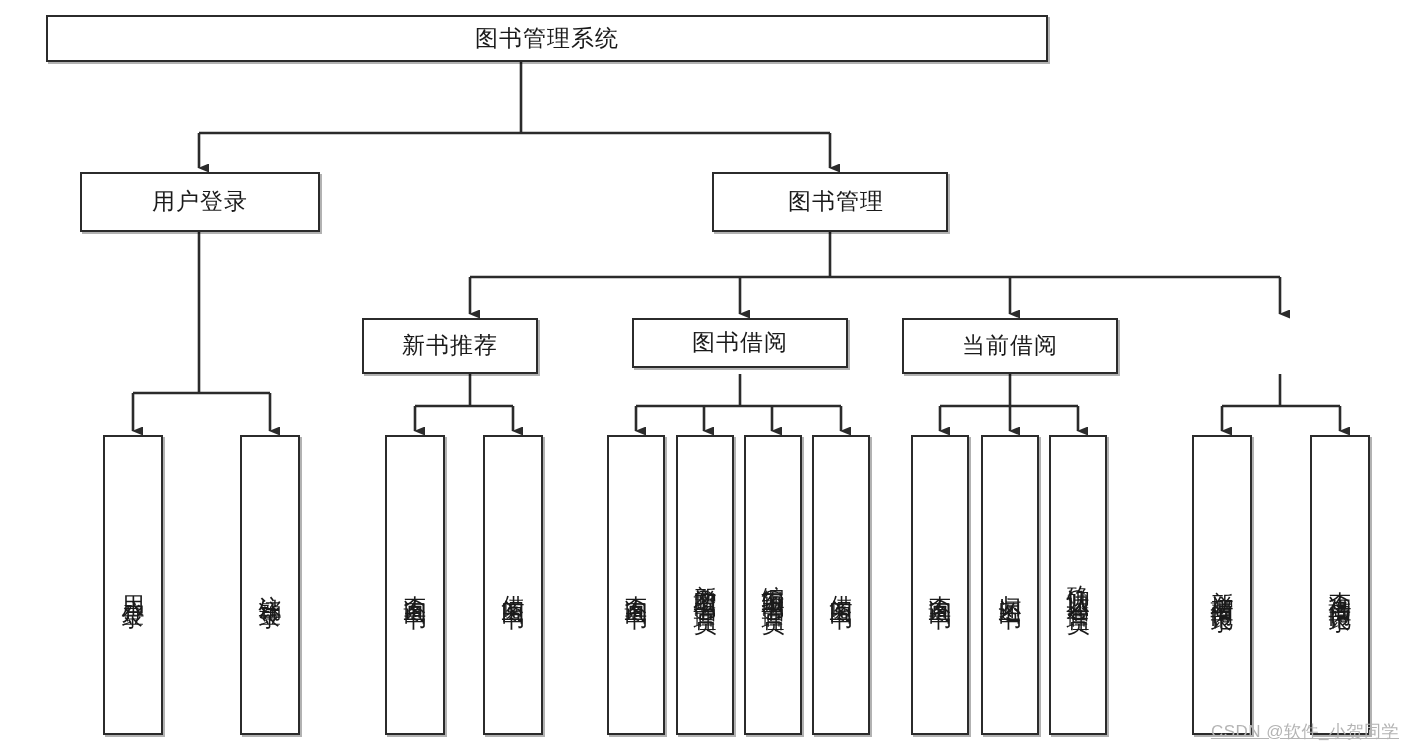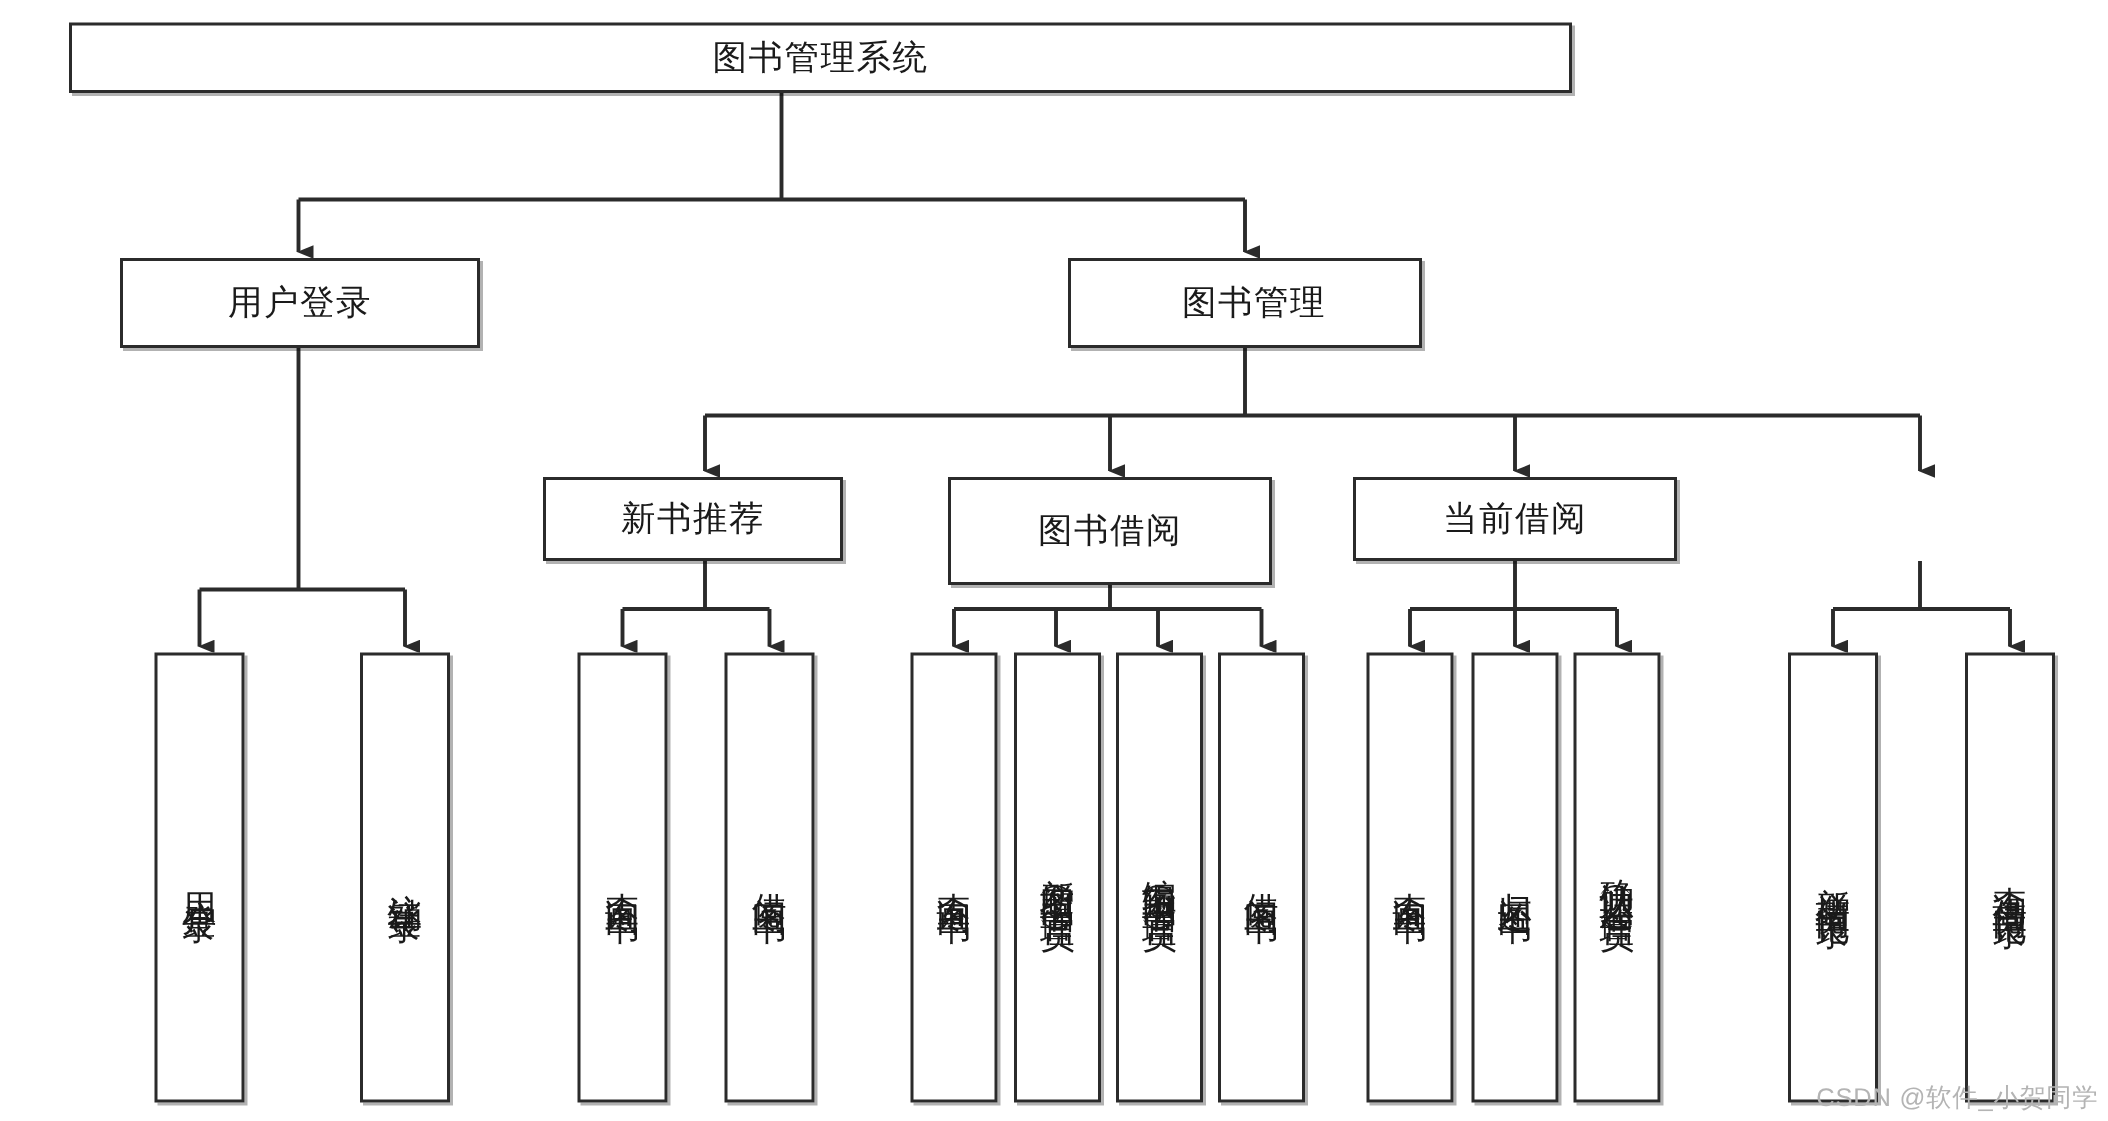--- a/index.html
+++ b/index.html
@@ -61,20 +61,21 @@
   .watermark {
     position: absolute;
     right: 6px;
     bottom: 4px;
     font-size: 17px;
     color: #b4b4b4;
     letter-spacing: 0.5px;
     z-index: 5;
     white-space: nowrap;
     font-family: "Liberation Sans", "DejaVu Sans", sans-serif;
+    text-decoration: underline;
   }
 </style>
 </head>
 <body>
 
 <div id="canvas">
 
   <svg id="diagram-svg" viewBox="0 0 1405 747" xmlns="http://www.w3.org/2000/svg">
     <defs>
       <marker id="arrowhead" markerWidth="9" markerHeight="11" refX="4.5" refY="10" orient="auto" markerUnits="userSpaceOnUse">
@@ -127,23 +128,23 @@
       <line x1="1340" y1="406" x2="1340" y2="431" marker-end="url(#arrowhead)"></line>
     </g>
   </svg>
 
   <div class="node horiz" style="left:20px; top:15px; width:1002px; height:47px;margin-left:26px;">图书管理系统</div>
 
   <div class="node horiz" style="left:80px; top:172px; width:240px; height:60px;">用户登录</div>
 
   <div class="node horiz" style="left:712px; top:172px; width:236px; height:60px;padding-left:12px;">图书管理</div>
 
-  <div class="node horiz" style="left:362px; top:318px; width:200px; height:56px;">新书推荐</div>
-
-  <div class="node horiz" style="left:632px; top:318px; width:216px; height:72px;">图书借阅</div>
+  <div class="node horiz" style="left:362px; top:318px; width:176px; height:56px;">新书推荐</div>
+
+  <div class="node horiz" style="left:632px; top:318px; width:216px; height:50px;">图书借阅</div>
 
   <div class="node horiz" style="left:902px; top:318px; width:216px; height:56px;">当前借阅</div>
 
 
   <div class="node vert" style="left:103px; top:435px; width:60px; height:300px;">
     <span class="vtext">用户登录</span>
   </div>
 
   <div class="node vert" style="left:240px; top:435px; width:60px; height:300px;">
     <span class="vtext">注销登录</span>

